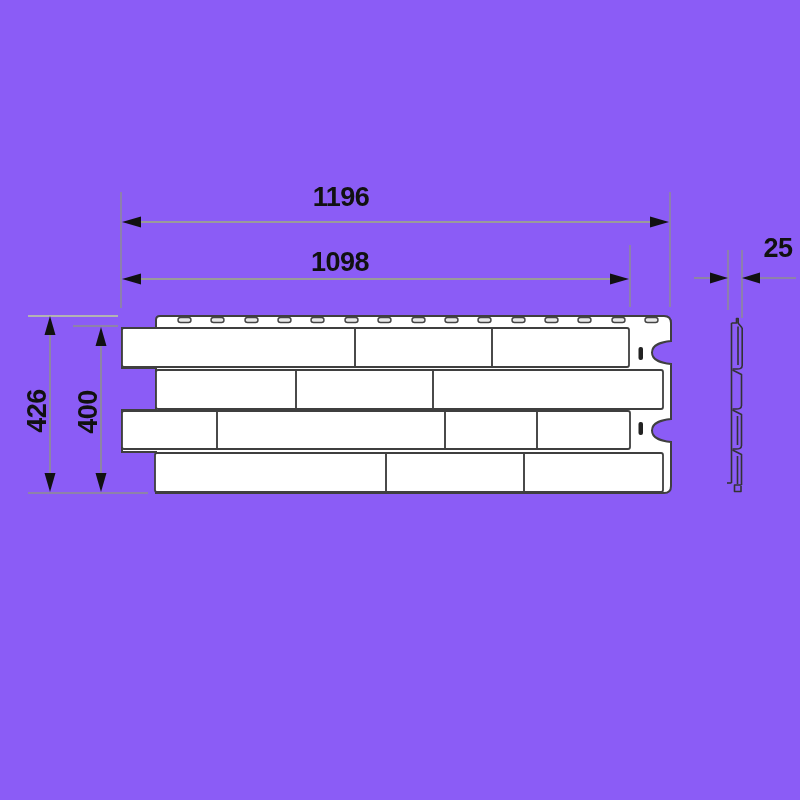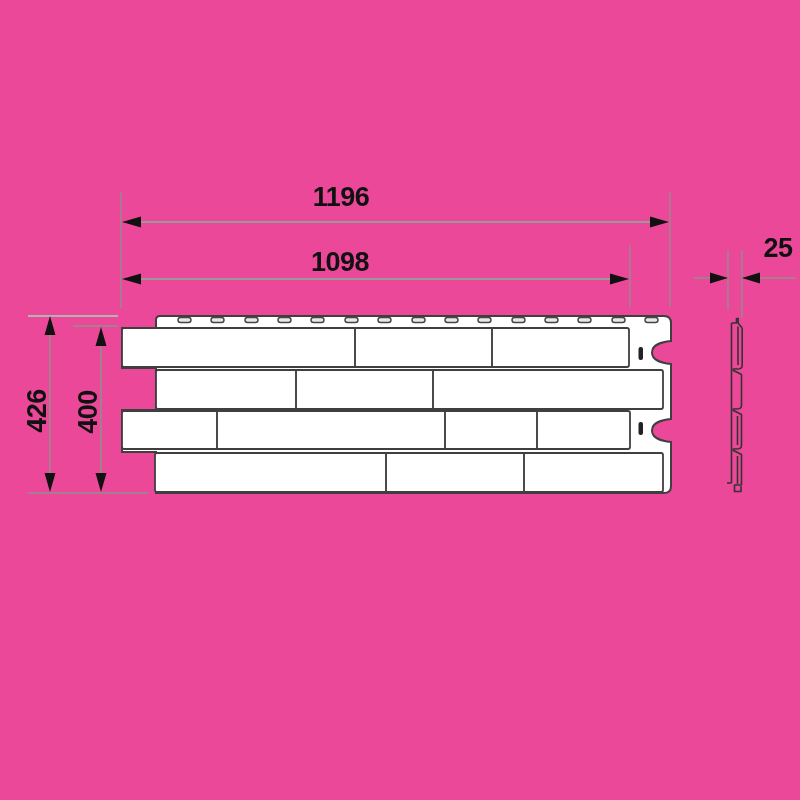--- a/index.html
+++ b/index.html
@@ -7,21 +7,21 @@
     padding: 0;
     background: #ffffff;
     width: 800px;
     height: 800px;
     font-family: "Liberation Sans", sans-serif;
   }
   .canvas-wrap {
     position: relative;
     width: 800px;
     height: 800px;
-    background: #ec4899;
+    background: #8b5cf6;
     overflow: hidden;
   }
   svg { display: block; }
   .dim-text {
     font-family: "Liberation Sans", sans-serif;
     font-weight: 700;
     font-size: 27px;
     letter-spacing: -0.5px;
     fill: #111111;
   }

